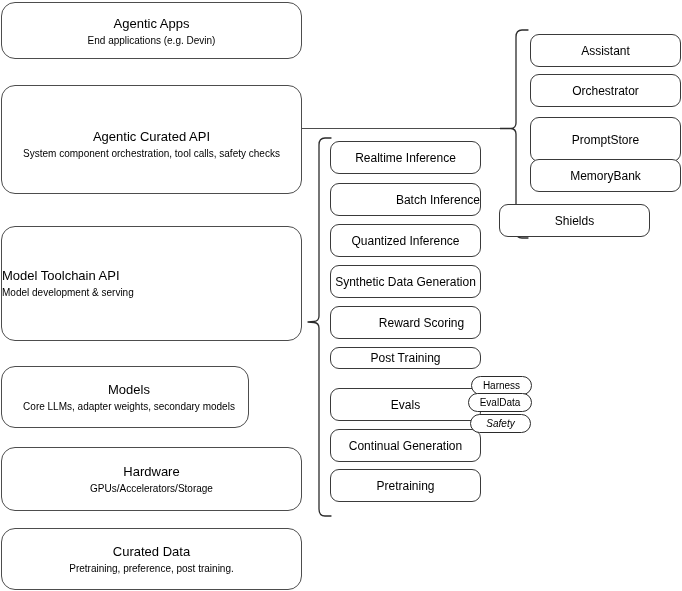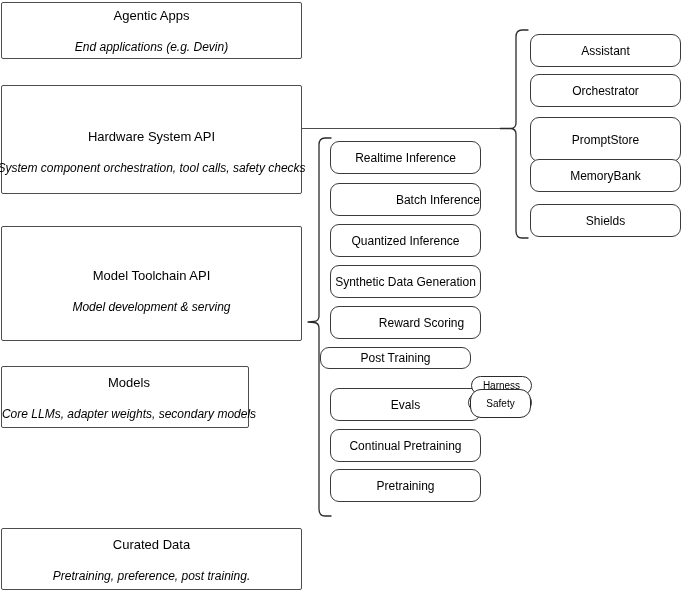--- a/index.html
+++ b/index.html
@@ -13,40 +13,39 @@
     height: 591px;
     background: #ffffff;
     font-family: "Liberation Sans", sans-serif;
     color: #000000;
     overflow: hidden;
   }
   .layer-box {
     position: absolute;
     box-sizing: border-box;
     border: 1px solid #4d4d4d;
-    border-radius: 2px;
+    border-radius: 14px;
     background: #ffffff;
     display: flex;
     flex-direction: column;
     align-items: center;
     justify-content: center;
   }
   .layer-title {
     font-size: 13px;
     line-height: 17px;
     text-align: center;
     white-space: nowrap;
   }
   .layer-sub {
-    font-size: 12px;
+    font-size: 10px;
     line-height: 13px;
     text-align: center;
     white-space: nowrap;
-    margin-top: 17px;
-    font-style: italic;
+    margin-top: 2px;
   }
   .pill-box {
     position: absolute;
     box-sizing: border-box;
     border: 1px solid #3a3a3a;
     border-radius: 9px;
     background: #ffffff;
     display: flex;
     align-items: center;
     justify-content: center;
@@ -77,37 +76,41 @@
 
 <div id="canvas">
 
   <div class="layer-box" style="left:1px; top:2px; width:301px; height:57px;">
     <div class="layer-title">Agentic Apps</div>
     <div class="layer-sub">End applications (e.g. Devin)</div>
   </div>
 
   <div class="layer-box" style="left:1px; top:85px; width:301px; height:109px;">
     <div style="position:absolute; left:0; right:0; top:42px; display:flex; flex-direction:column; align-items:center;">
-      <div class="layer-title">Hardware System API</div>
+      <div class="layer-title">Agentic Curated API</div>
       <div class="layer-sub">System component orchestration, tool calls, safety checks</div>
     </div>
   </div>
 
   <div class="layer-box" style="left:1px; top:226px; width:301px; height:115px;">
-    <div style="position:absolute; left:0; right:0; top:40px; display:flex; flex-direction:column; align-items:center;">
+    <div style="position:absolute; left:0; right:0; top:40px; display:flex; flex-direction:column; align-items:flex-start;">
       <div class="layer-title">Model Toolchain API</div>
       <div class="layer-sub">Model development &amp; serving</div>
     </div>
   </div>
 
   <div class="layer-box" style="left:1px; top:366px; width:248px; height:62px;padding-left:8px;">
     <div class="layer-title">Models</div>
     <div class="layer-sub">Core LLMs, adapter weights, secondary models</div>
   </div>
 
+  <div class="layer-box" style="left:1px; top:447px; width:301px; height:64px;">
+    <div class="layer-title">Hardware</div>
+    <div class="layer-sub">GPUs/Accelerators/Storage</div>
+  </div>
 
   <div class="layer-box" style="left:1px; top:528px; width:301px; height:62px;">
     <div class="layer-title">Curated Data</div>
     <div class="layer-sub">Pretraining, preference, post training.</div>
   </div>
 
   <div class="connector" style="left:302px; top:124px; width:200px; height:9px;">
     <svg width="200" height="9" viewBox="0 0 200 9">
       <line x1="0" y1="4.5" x2="200" y2="4.5" stroke="#4d4d4d" stroke-width="1.2"></line>
     </svg>
@@ -133,52 +136,52 @@
   </div>
   <div class="pill-box" style="left:330px; top:224px; width:151px; height:33px;">
     <span>Quantized Inference</span>
   </div>
   <div class="pill-box" style="left:330px; top:265px; width:151px; height:33px;">
     <span>Synthetic Data Generation</span>
   </div>
   <div class="pill-box" style="left:330px; top:306px; width:151px; height:33px;padding-left:32px;">
     <span>Reward Scoring</span>
   </div>
-  <div class="pill-box" style="left:320px; top:347px; width:151px; height:22px;">
+  <div class="pill-box" style="left:330px; top:347px; width:151px; height:22px;">
     <span>Post Training</span>
   </div>
   <div class="pill-box" style="left:330px; top:388px; width:151px; height:33px;">
     <span>Evals</span>
   </div>
   <div class="pill-box" style="left:330px; top:429px; width:151px; height:33px;">
-    <span>Continual Pretraining</span>
+    <span>Continual Generation</span>
   </div>
   <div class="pill-box" style="left:330px; top:469px; width:151px; height:33px;">
     <span>Pretraining</span>
   </div>
 
   <div class="mini-pill" style="left:471px; top:376px; width:61px; height:19px;">
     <span>Harness</span>
   </div>
   <div class="mini-pill" style="left:468px; top:393px; width:64px; height:19px;">
     <span>EvalData</span>
   </div>
-  <div class="mini-pill" style="left:470px; top:389px; width:61px; height:29px;">
+  <div class="mini-pill" style="left:470px; top:414px; width:61px; height:19px;font-style:italic;">
     <span>Safety</span>
   </div>
 
   <div class="pill-box" style="left:530px; top:34px; width:151px; height:33px;">
     <span>Assistant</span>
   </div>
   <div class="pill-box" style="left:530px; top:74px; width:151px; height:33px;">
     <span>Orchestrator</span>
   </div>
   <div class="pill-box" style="left:530px; top:117px; width:151px; height:45px;">
     <span>PromptStore</span>
   </div>
   <div class="pill-box" style="left:530px; top:159px; width:151px; height:33px;">
     <span>MemoryBank</span>
   </div>
-  <div class="pill-box" style="left:530px; top:204px; width:151px; height:33px;">
+  <div class="pill-box" style="left:499px; top:204px; width:151px; height:33px;">
     <span>Shields</span>
   </div>
 
 </div>
 
 </body></html>

